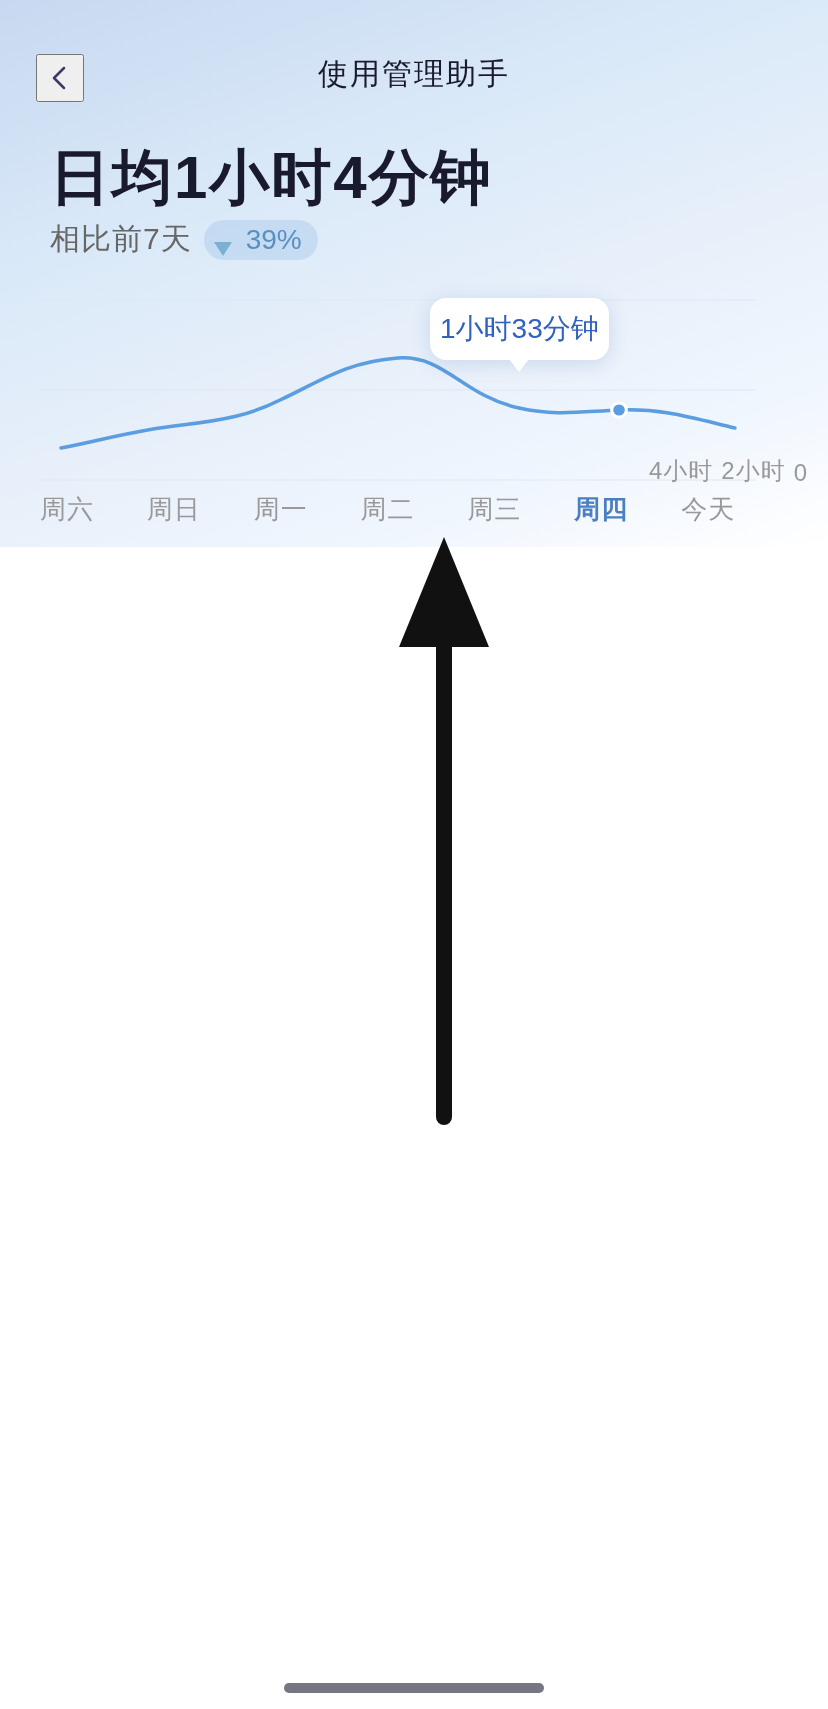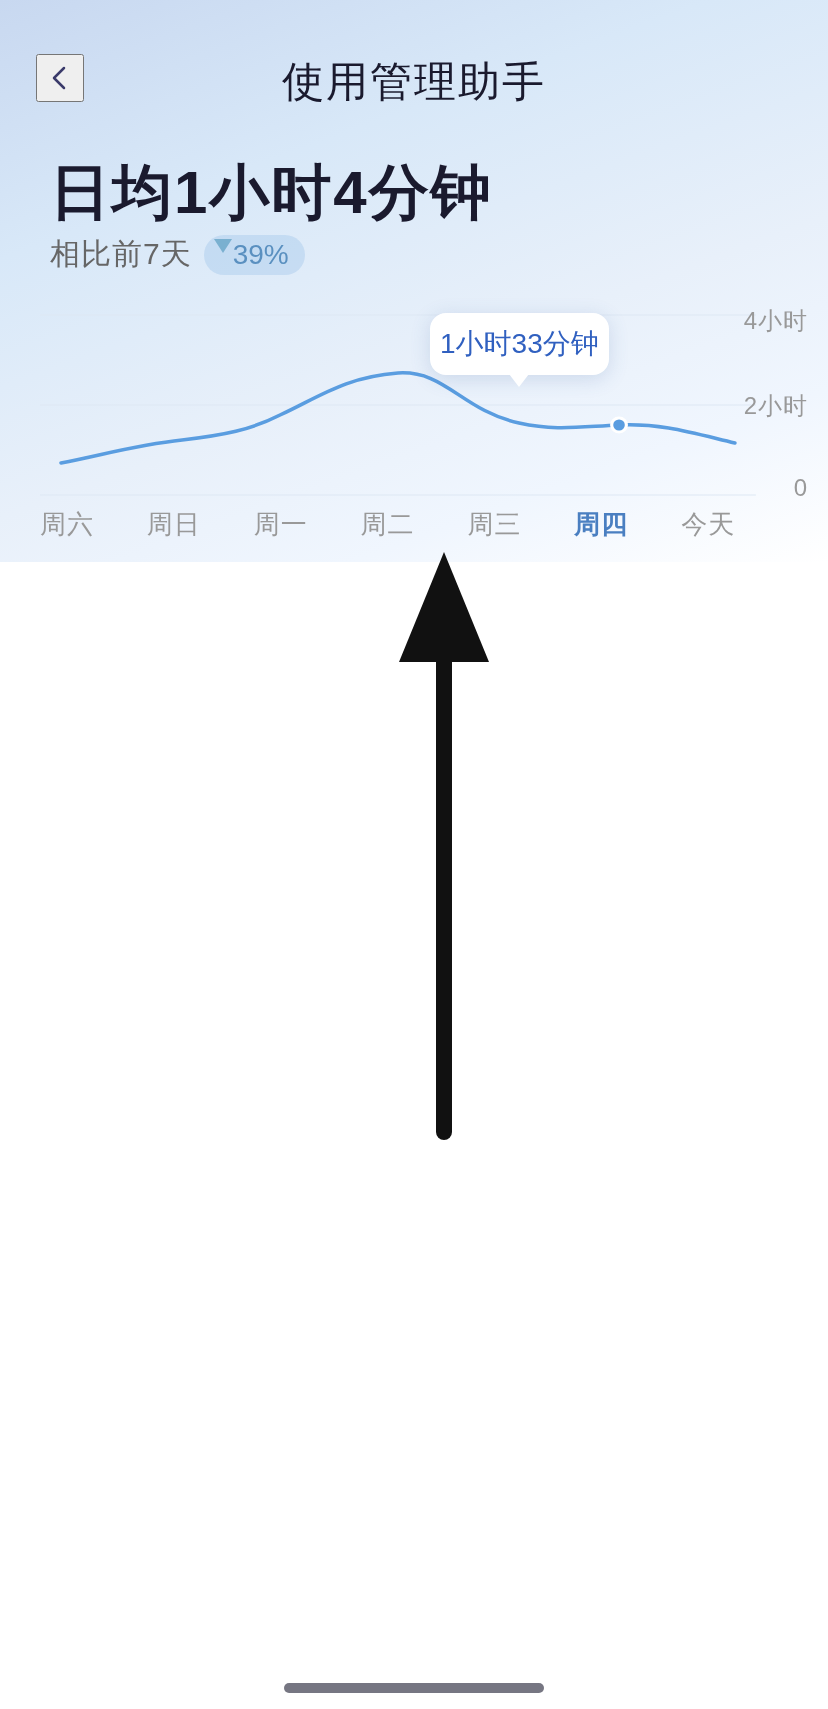--- a/index.html
+++ b/index.html
@@ -46,21 +46,21 @@
       justify-content: center;
       cursor: pointer;
     }
 
     .back-icon-svg {
       width: 28px;
       height: 28px;
     }
 
     .nav-title {
-      font-size: 42px;
+      font-size: 30px;
       font-weight: 500;
       color: #1a1a2e;
       letter-spacing: 2px;
     }
 
     
     .stats-section {
       padding: 30px 50px 10px;
     }
 
@@ -80,22 +80,22 @@
     }
 
     .comparison-label {
       font-size: 30px;
       color: #666;
       letter-spacing: 1px;
     }
 
     .comparison-badge {
       display: flex;
-      align-items: flex-start;
-      gap: 1px;
+      align-items: flex-end;
+      gap: 14px;
       background: rgba(100, 160, 220, 0.2);
       border-radius: 30px;
       padding: 4px 16px 4px 10px;
     }
 
     .arrow-down-icon {
       width: 0;
       height: 0;
       border-left: 9px solid transparent;
       border-right: 9px solid transparent;
@@ -114,24 +114,25 @@
       padding: 20px 0 10px;
       position: relative;
     }
 
     .chart-y-labels {
       position: absolute;
       right: 20px;
       top: 20px;
       bottom: 60px;
       display: flex;
-      flex-direction: column;
+      flex-direction: row;
       justify-content: space-between;
       align-items: flex-end;
       pointer-events: none;
+      gap: 8px;
     }
 
     .chart-y-label {
       font-size: 24px;
       color: #999;
       letter-spacing: 1px;
     }
 
     .chart-svg-wrapper {
       width: 100%;

